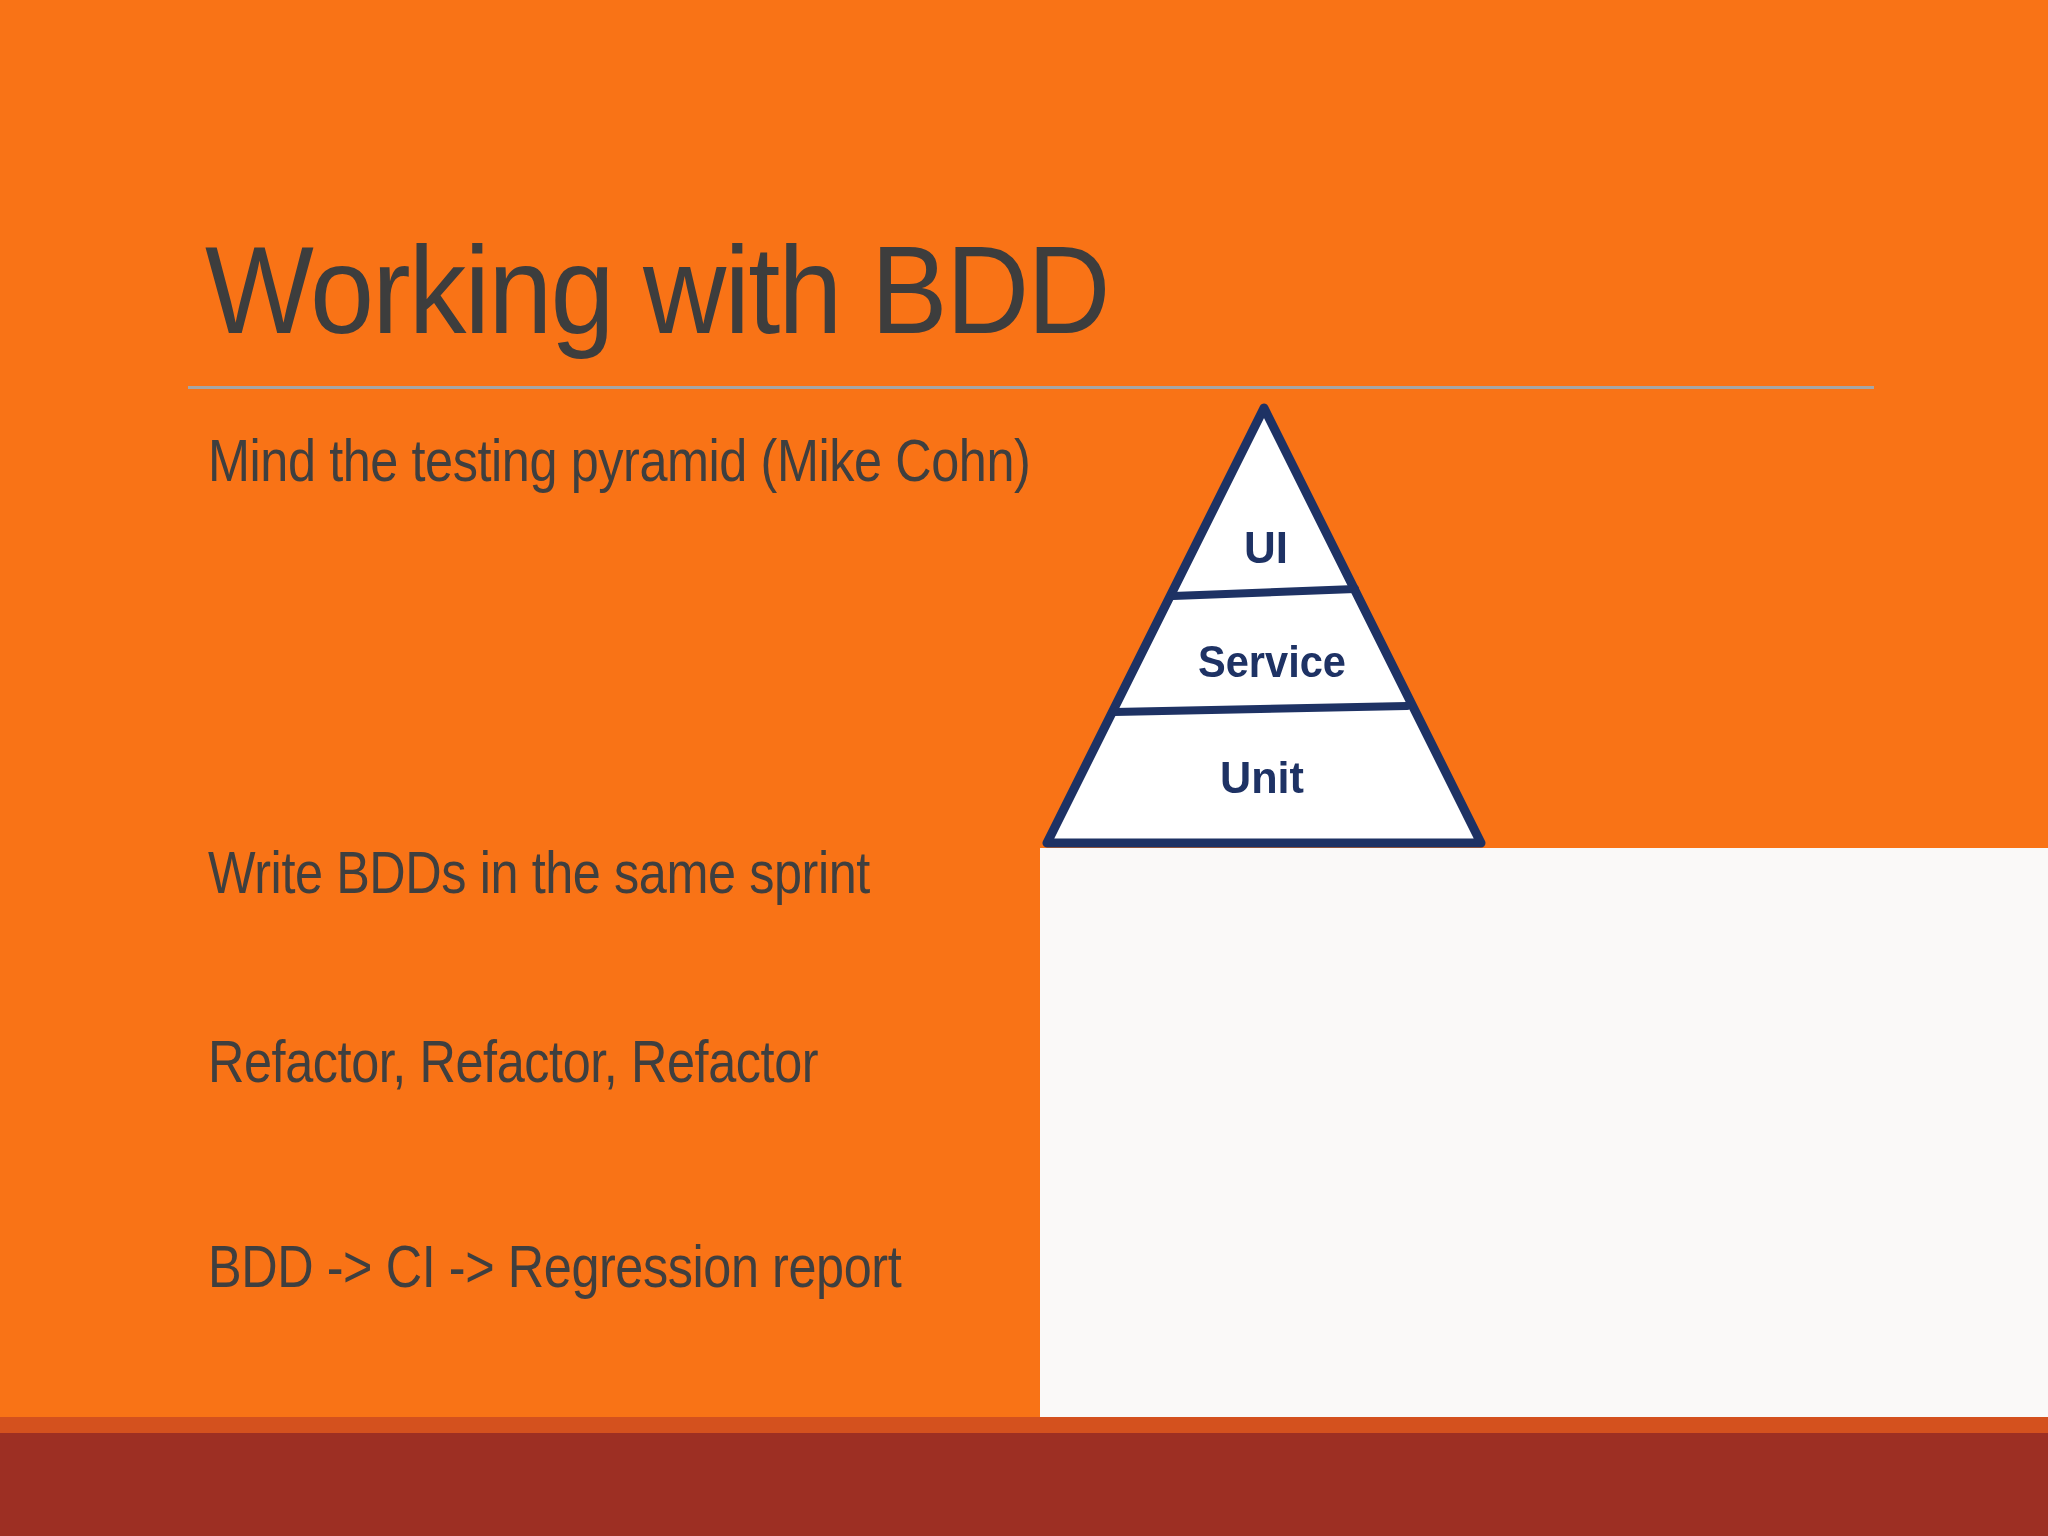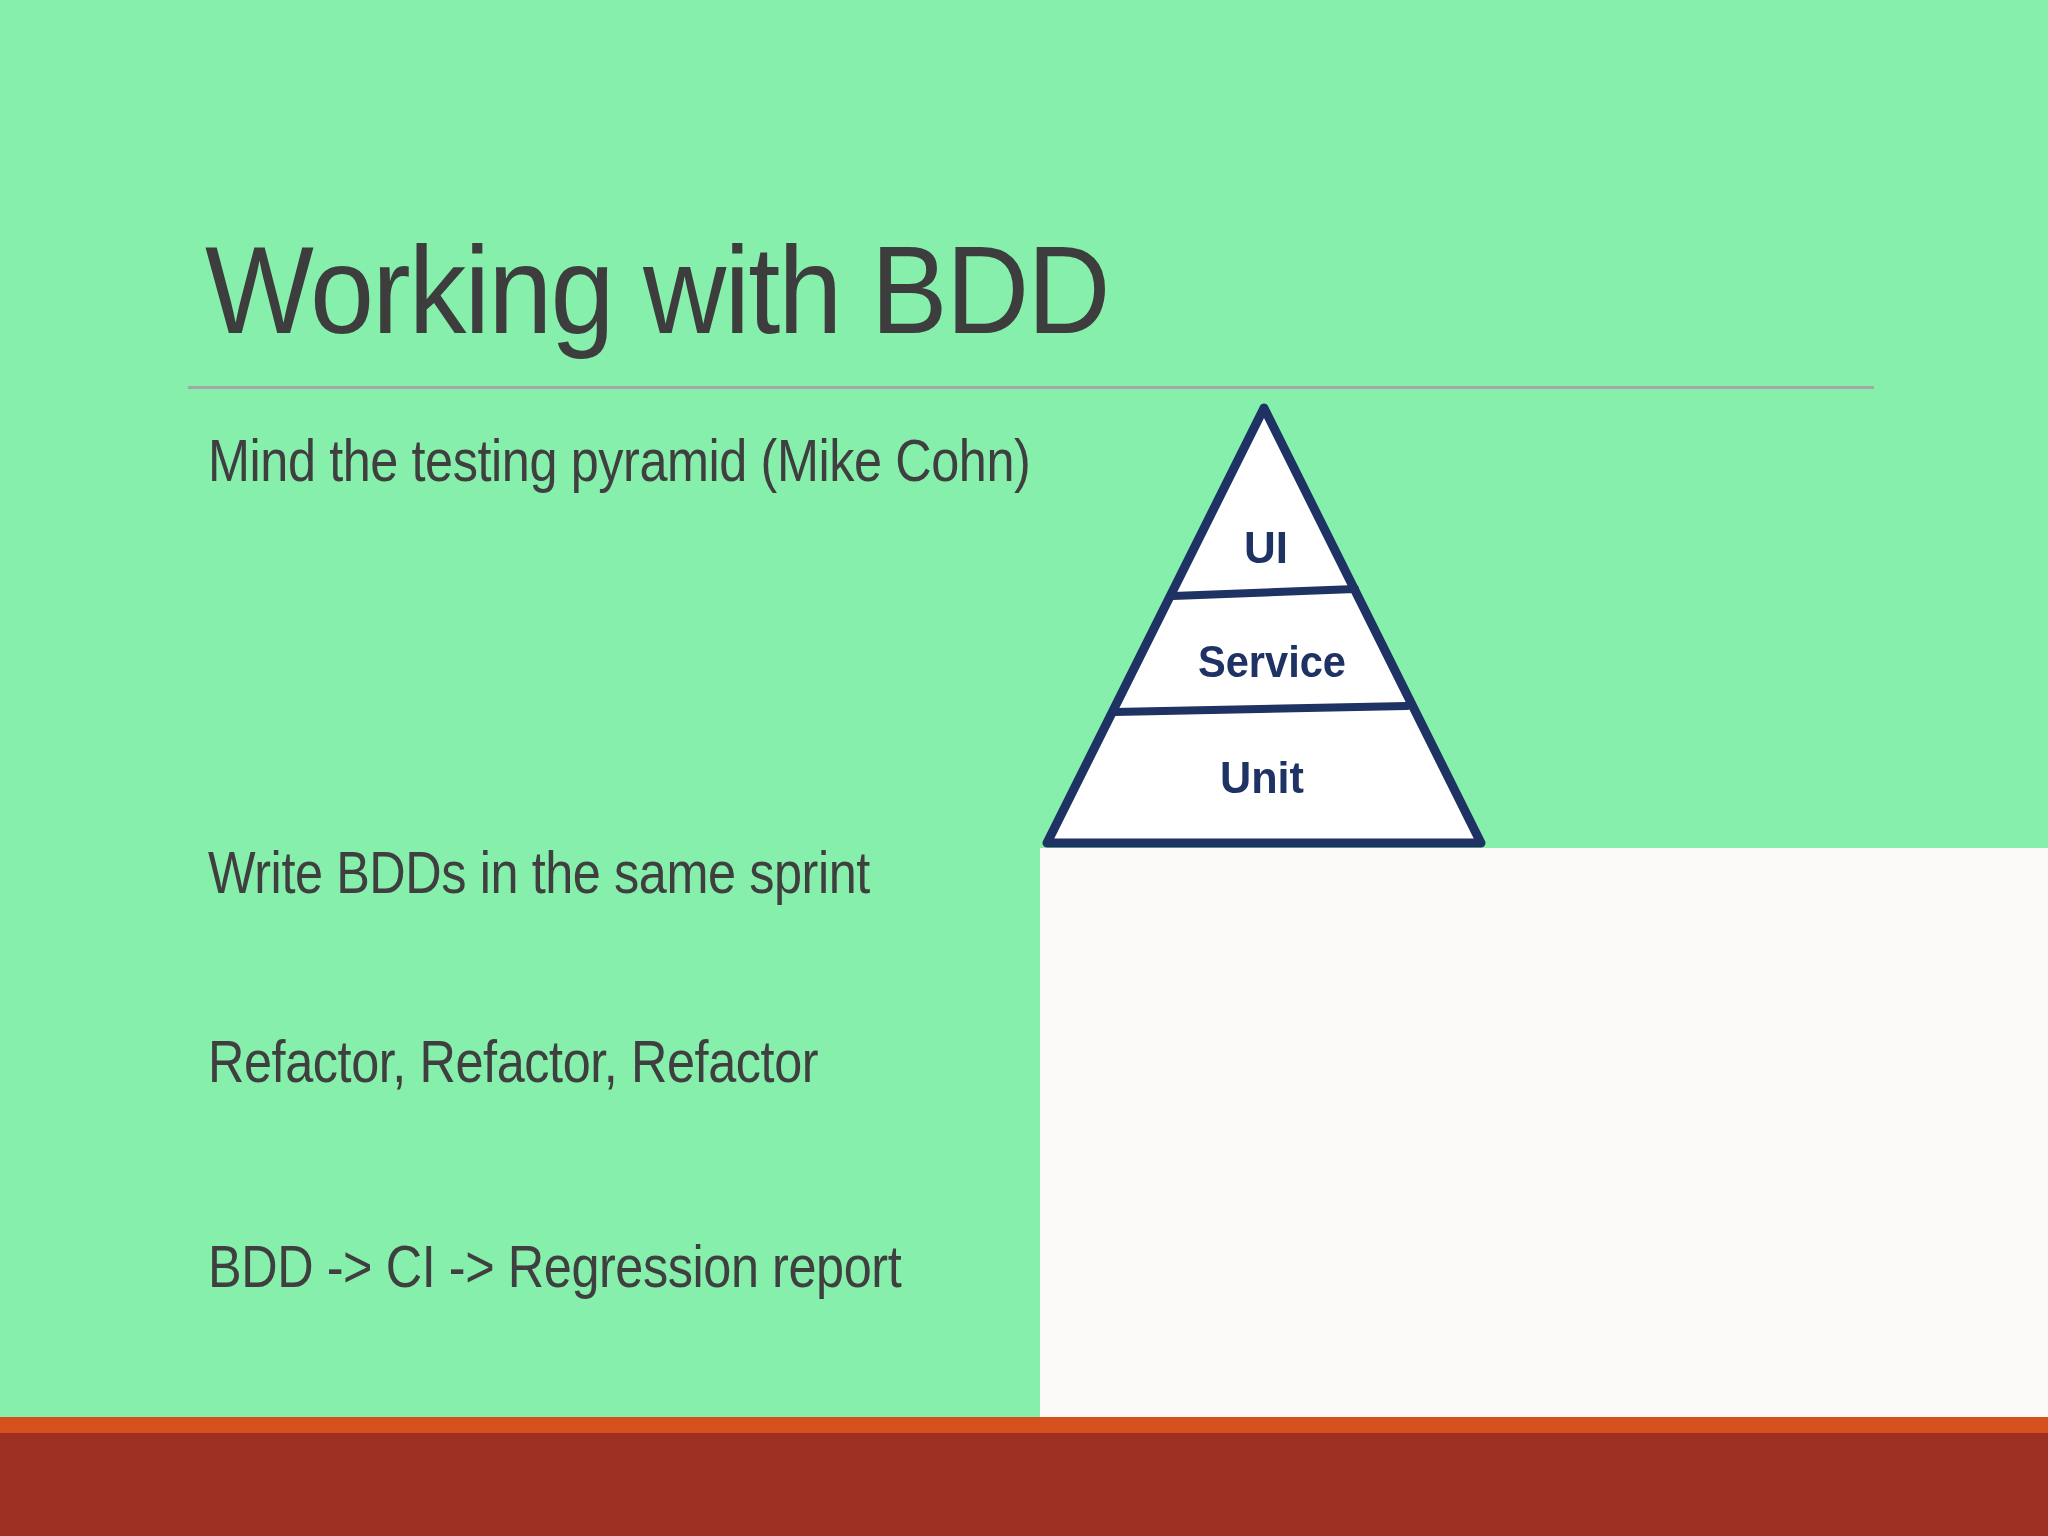--- a/index.html
+++ b/index.html
@@ -4,21 +4,21 @@
 <style>
   html, body {
     margin: 0;
     padding: 0;
     background: #ffffff;
   }
   .slide {
     position: relative;
     width: 2048px;
     height: 1536px;
-    background: #86efac;
+    background: #f97316;
     overflow: hidden;
     font-family: "Liberation Sans", sans-serif;
     text-align: right;
   }
   .slide-title {
     position: absolute;
     left: 205px;
     top: 228px;
     font-size: 124px;
     font-weight: 300;

